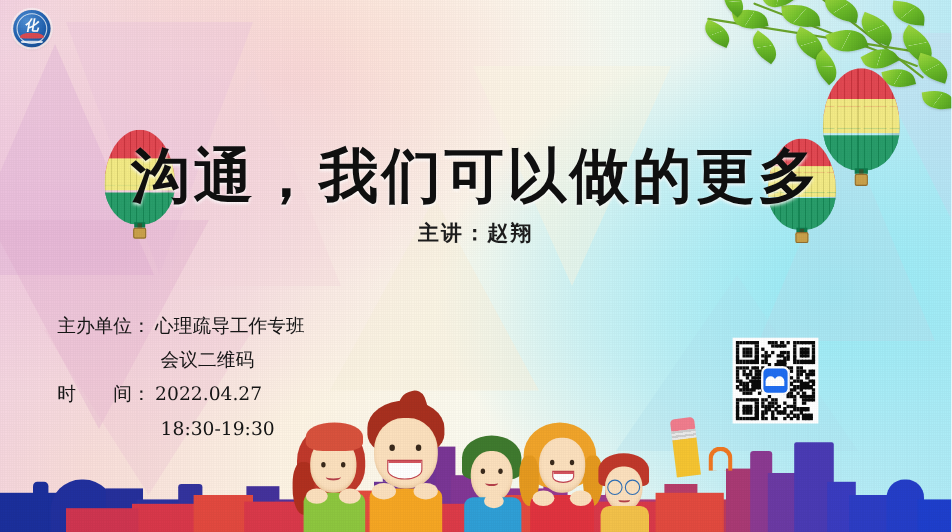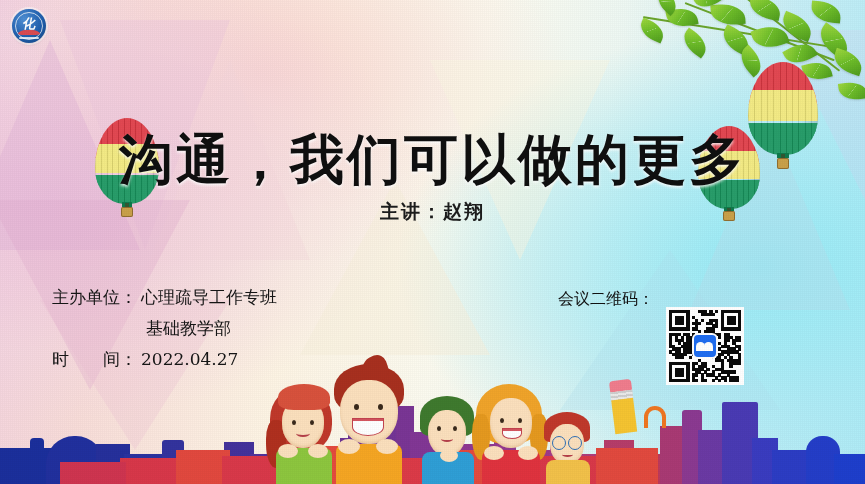--- a/index.html
+++ b/index.html
@@ -269,31 +269,31 @@
   </div>
 
   <div id="speaker">主讲：赵翔</div>
   <div id="main-title">沟通，我们可以做的更多</div>
 
   <div id="info-left">
     <div>
       <span class="lbl">主办单位：</span><span class="val">心理疏导工作专班</span>
     </div>
     <div>
-      <span class="indent"></span><span class="val">基础教学部</span>
+      <span class="indent"></span><span class="val">会议二维码</span>
     </div>
     <div>
       <span class="lbl">时　　间：</span><span class="val">2022.04.27</span>
     </div>
+    <div>
+      <span class="indent"></span><span class="val">18:30-19:30</span>
+    </div>
   </div>
 
   <div id="info-right">
-    <div class="row2">
-      <span>会议二维码：</span>
-    </div>
   </div>
 
   <div id="qr-wrap">
     <div id="qr-canvas">
         <i style="position:absolute;left:0.00px;top:0.00px;width:3.28px;height:3.28px;background:#0b0b0b;"></i>
         <i style="position:absolute;left:2.88px;top:0.00px;width:3.28px;height:3.28px;background:#0b0b0b;"></i>
         <i style="position:absolute;left:5.76px;top:0.00px;width:3.28px;height:3.28px;background:#0b0b0b;"></i>
         <i style="position:absolute;left:8.64px;top:0.00px;width:3.28px;height:3.28px;background:#0b0b0b;"></i>
         <i style="position:absolute;left:11.52px;top:0.00px;width:3.28px;height:3.28px;background:#0b0b0b;"></i>
         <i style="position:absolute;left:14.40px;top:0.00px;width:3.28px;height:3.28px;background:#0b0b0b;"></i>

